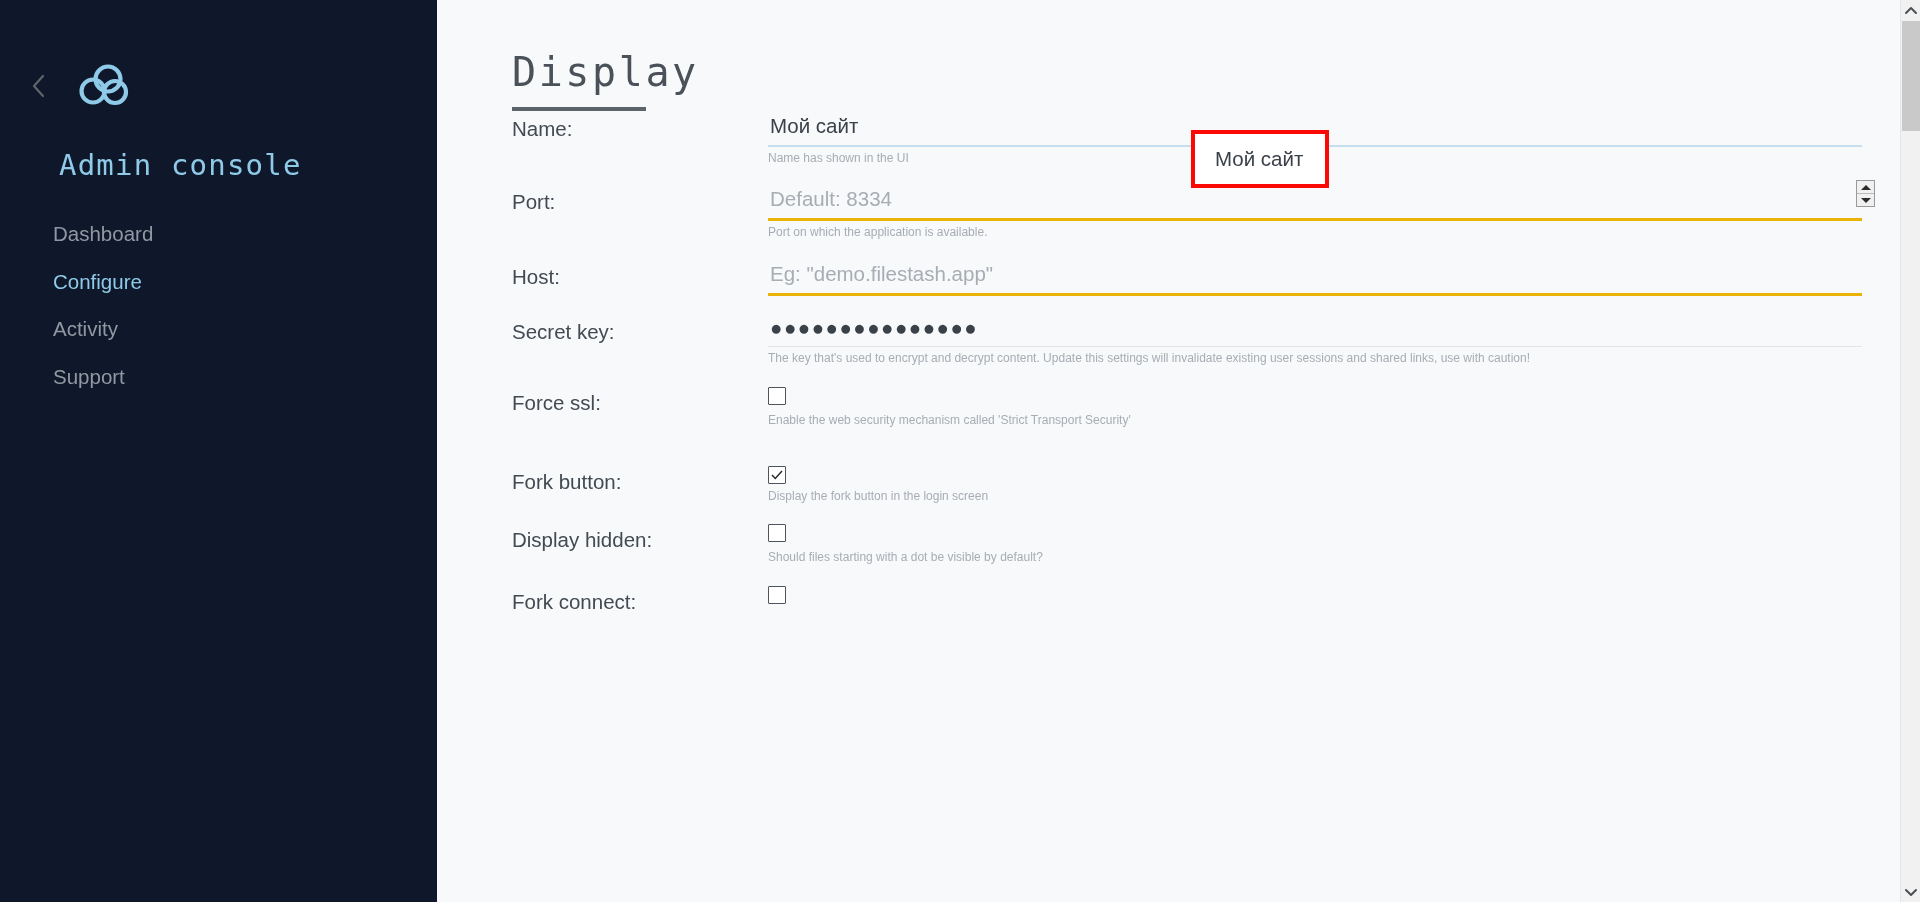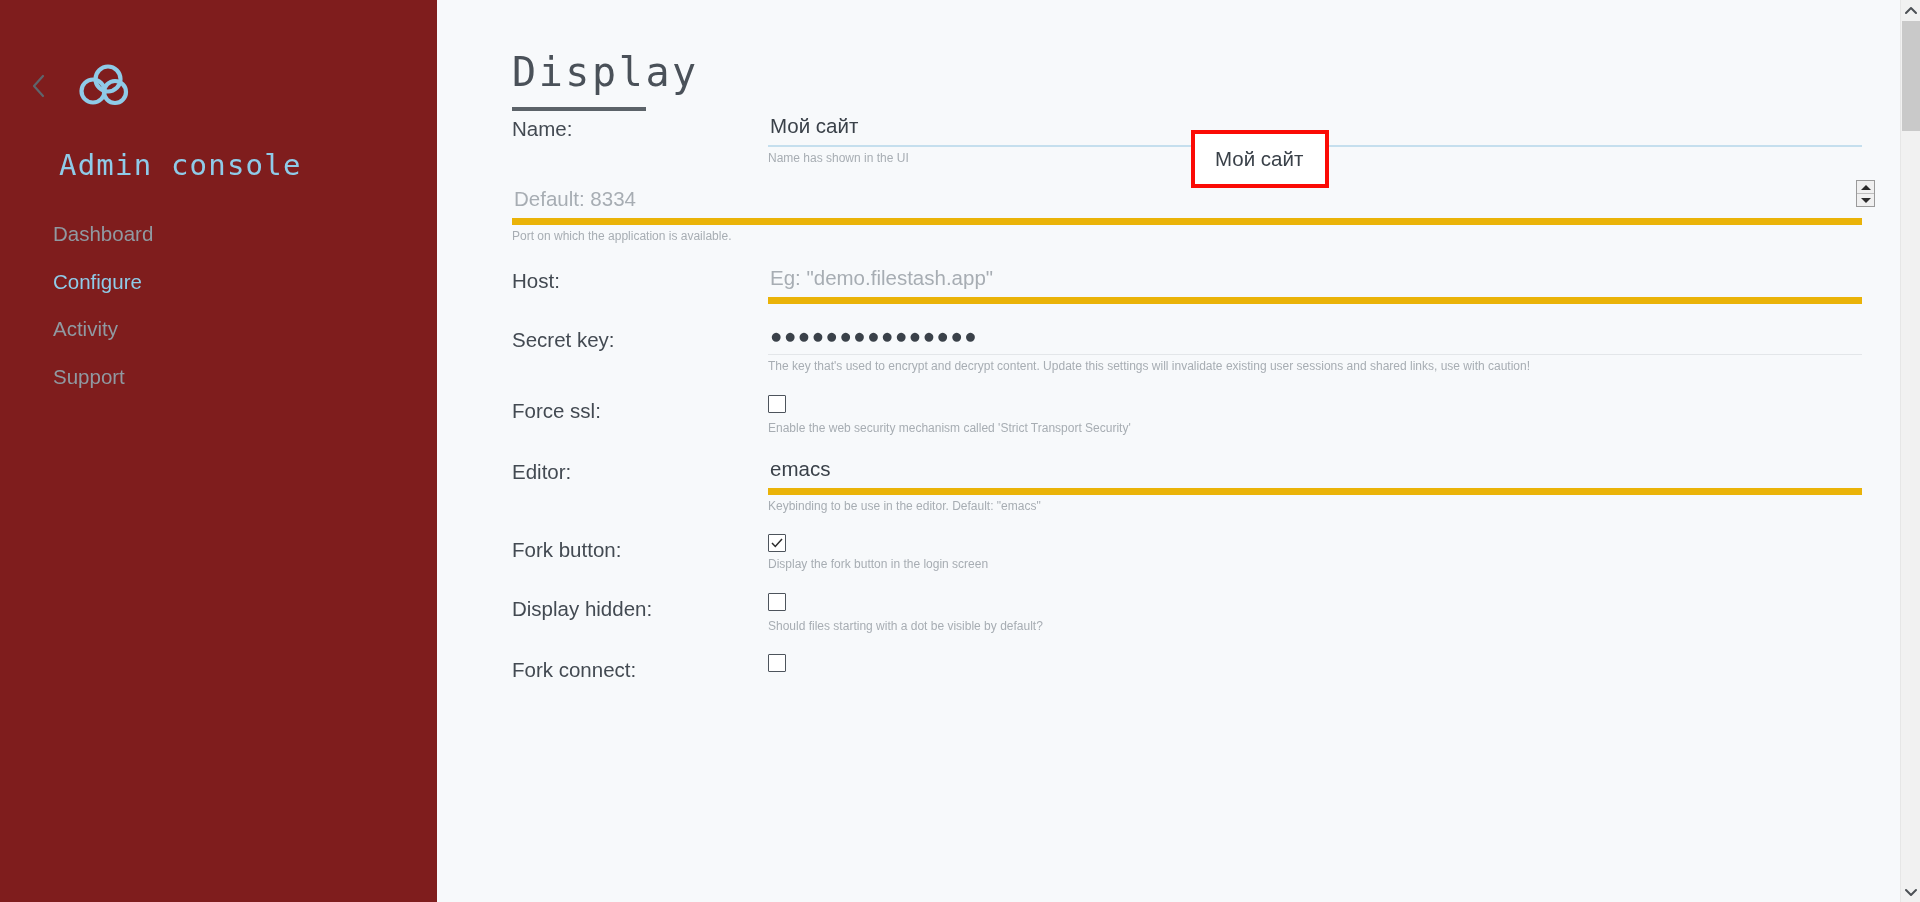--- a/index.html
+++ b/index.html
@@ -11,21 +11,21 @@
     background:#f7f9fb;
   }
 
   #app { display:flex; width:1920px; height:902px; position:relative; }
 
   
   .sidebar {
     width:437px;
     min-width:437px;
     height:902px;
-    background:#7f1d1d;
+    background:#0f172a;
     position:relative;
     overflow:hidden;
   }
   .sidebar-top {
     display:flex;
     align-items:center;
     padding-top:62px;
     padding-left:26px;
   }
   .collapse-chevron {
@@ -122,21 +122,21 @@
 
   .txt-input {
     width:100%;
     border:none;
     outline:none;
     background:transparent;
     font-family:"Liberation Sans", sans-serif;
     font-size:20.5px;
     color:#3a4149;
     padding:3px 2px 7px 2px;
-    border-bottom:7px solid #eab308;
+    border-bottom:3px solid #eab308;
     display:block;
   }
   .txt-input.accent { border-bottom:2px solid #c5dfee; }
   .txt-input::placeholder { color:#a7adb3; opacity:1; }
 
   .helper {
     font-size:12px;
     color:#a7adb3;
     line-height:1.28;
     padding-top:4px;
@@ -295,20 +295,21 @@
         <div class="row">
           <div class="row-label">Name:</div>
           <div class="row-field">
             <input class="txt-input accent" type="text" value="Мой сайт" style="">
             <div class="helper">Name has shown in the UI</div>
           </div>
         </div>
         <div class="row-gap"></div>
 
         <div class="row">
+          <div class="row-label">Port:</div>
           <div class="row-field num-wrap">
             <input class="txt-input" type="text" placeholder="Default: 8334" style="">
             <div class="spinner">
               <div class="half">
                   <span class="tri-up"></span>
                 </div>
               <div class="half">
                   <span class="tri-down"></span>
                 </div>
             </div>
@@ -338,27 +339,20 @@
           <div class="row-label">Force ssl:</div>
           <div class="row-field">
             <span class="cbx">
               
             </span>
             <div class="helper">Enable the web security mechanism called 'Strict Transport Security'</div>
           </div>
         </div>
         <div class="row-gap"></div>
 
-        <div class="row">
-          <div class="row-label">Editor:</div>
-          <div class="row-field">
-            <input class="txt-input" type="text" value="emacs" style="">
-            <div class="helper">Keybinding to be use in the editor. Default: "emacs"</div>
-          </div>
-        </div>
         <div class="row-gap"></div>
 
         <div class="row">
           <div class="row-label">Fork button:</div>
           <div class="row-field">
             <span class="cbx checked">
               <svg class="tick" viewBox="0 0 12 12" aria-hidden="true">
                 <polyline points="1,6 4.3,9.5 11,2" fill="none" stroke="#2b2b2b" stroke-width="1.5"></polyline>
               </svg>
             </span>

